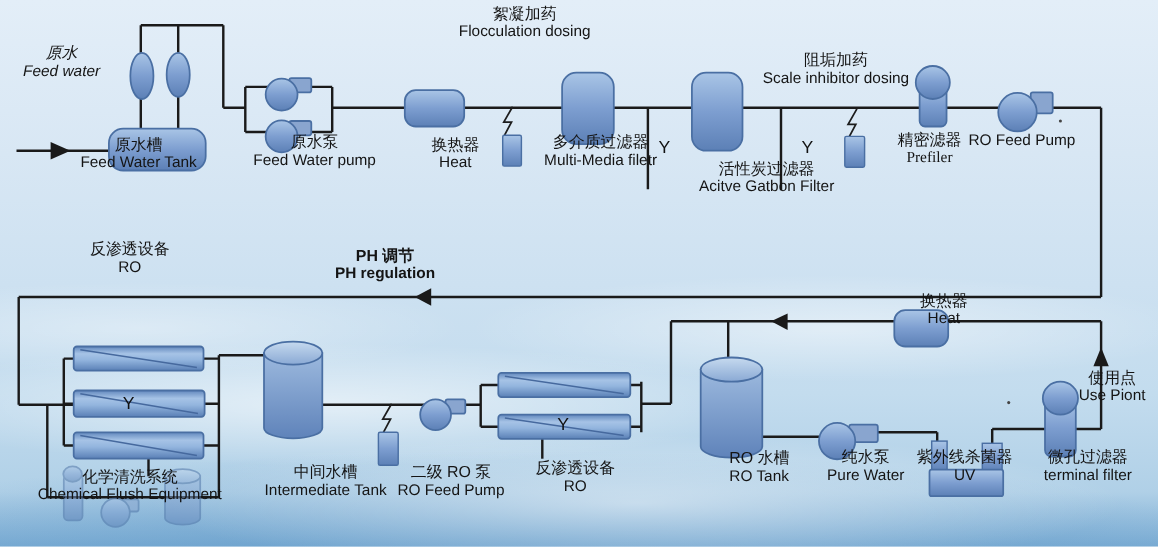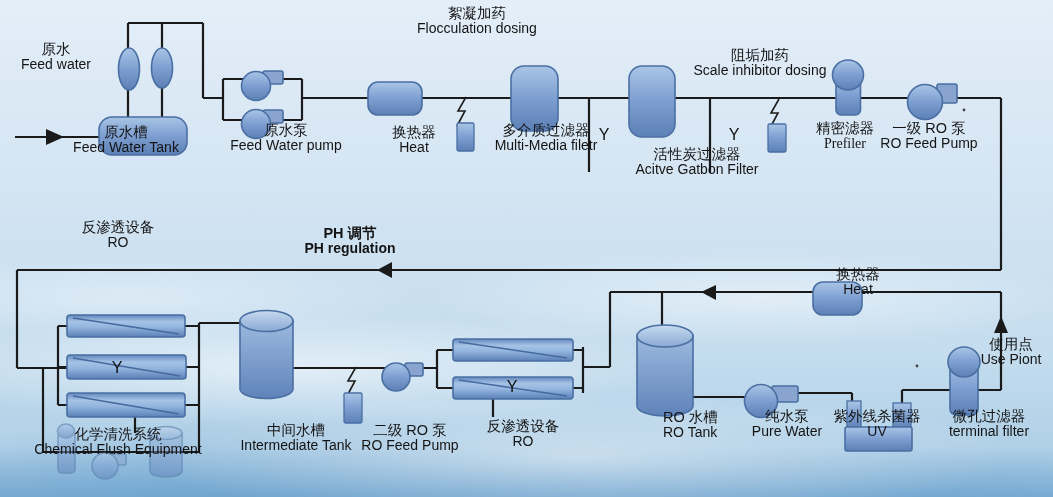--- a/index.html
+++ b/index.html
@@ -159,21 +159,21 @@
       <rect x="950" y="362" width="28" height="53" rx="6" fill="url(#gEquip)"></rect>
       <ellipse cx="964" cy="362" rx="16" ry="15" fill="url(#gEquip)"></ellipse>
     </g>
 
     <g fill="#444" stroke="none">
       <circle cx="964" cy="110" r="1.4"></circle>
       <circle cx="917" cy="366" r="1.4"></circle>
     </g>
   </svg>
 
-  <div class="lbl" style="left:6px;top:41px;width:100px;">
+  <div class="lbl" style="left:6px;top:41px;width:100px;font-style:italic;">
     <div class="zh">原水</div>
     <div class="en">Feed water</div>
   </div>
 
   <div class="lbl" style="left:56px;top:124px;width:140px;">
     <div class="zh">原水槽</div>
     <div class="en">Feed Water Tank</div>
   </div>
 
   <div class="lbl" style="left:216px;top:122px;width:140px;">
@@ -205,21 +205,20 @@
     <div class="zh">阻垢加药</div>
     <div class="en">Scale inhibitor dosing</div>
   </div>
 
   <div class="lbl" style="left:795px;top:120px;width:100px;font-family:Liberation Serif, serif;">
     <div class="zh">精密滤器</div>
     <div class="en">Prefiler</div>
   </div>
 
   <div class="lbl" style="left:854px;top:120px;width:150px;">
-    <div class="zh">一级 RO 泵</div>
     <div class="en">RO Feed Pump</div>
   </div>
 
   <div class="lbl" style="left:48px;top:219px;width:140px;">
     <div class="zh">反渗透设备</div>
     <div class="en">RO</div>
   </div>
 
   <div class="lbl" style="left:280px;top:225px;width:140px;font-weight:bold;">
     <div class="zh">PH 调节</div>

